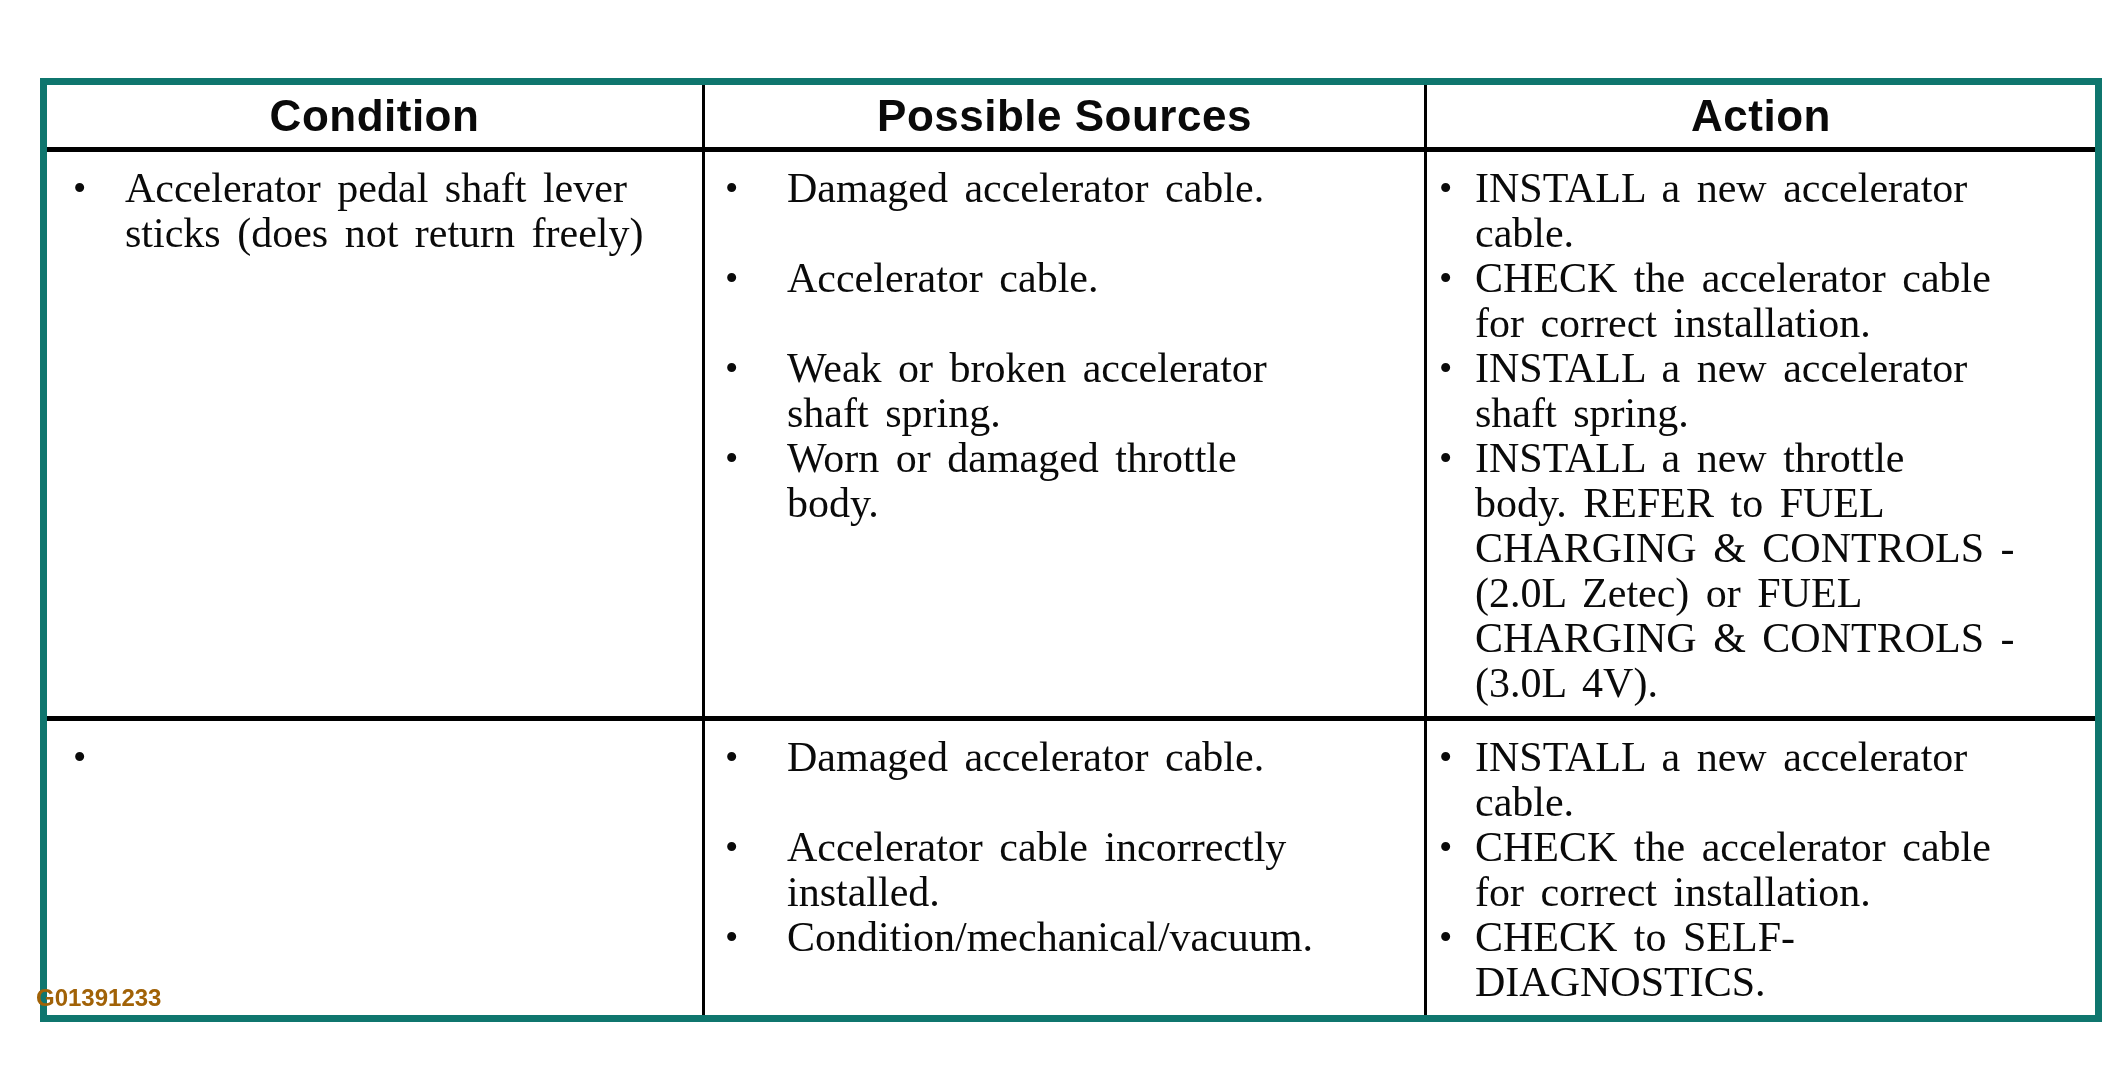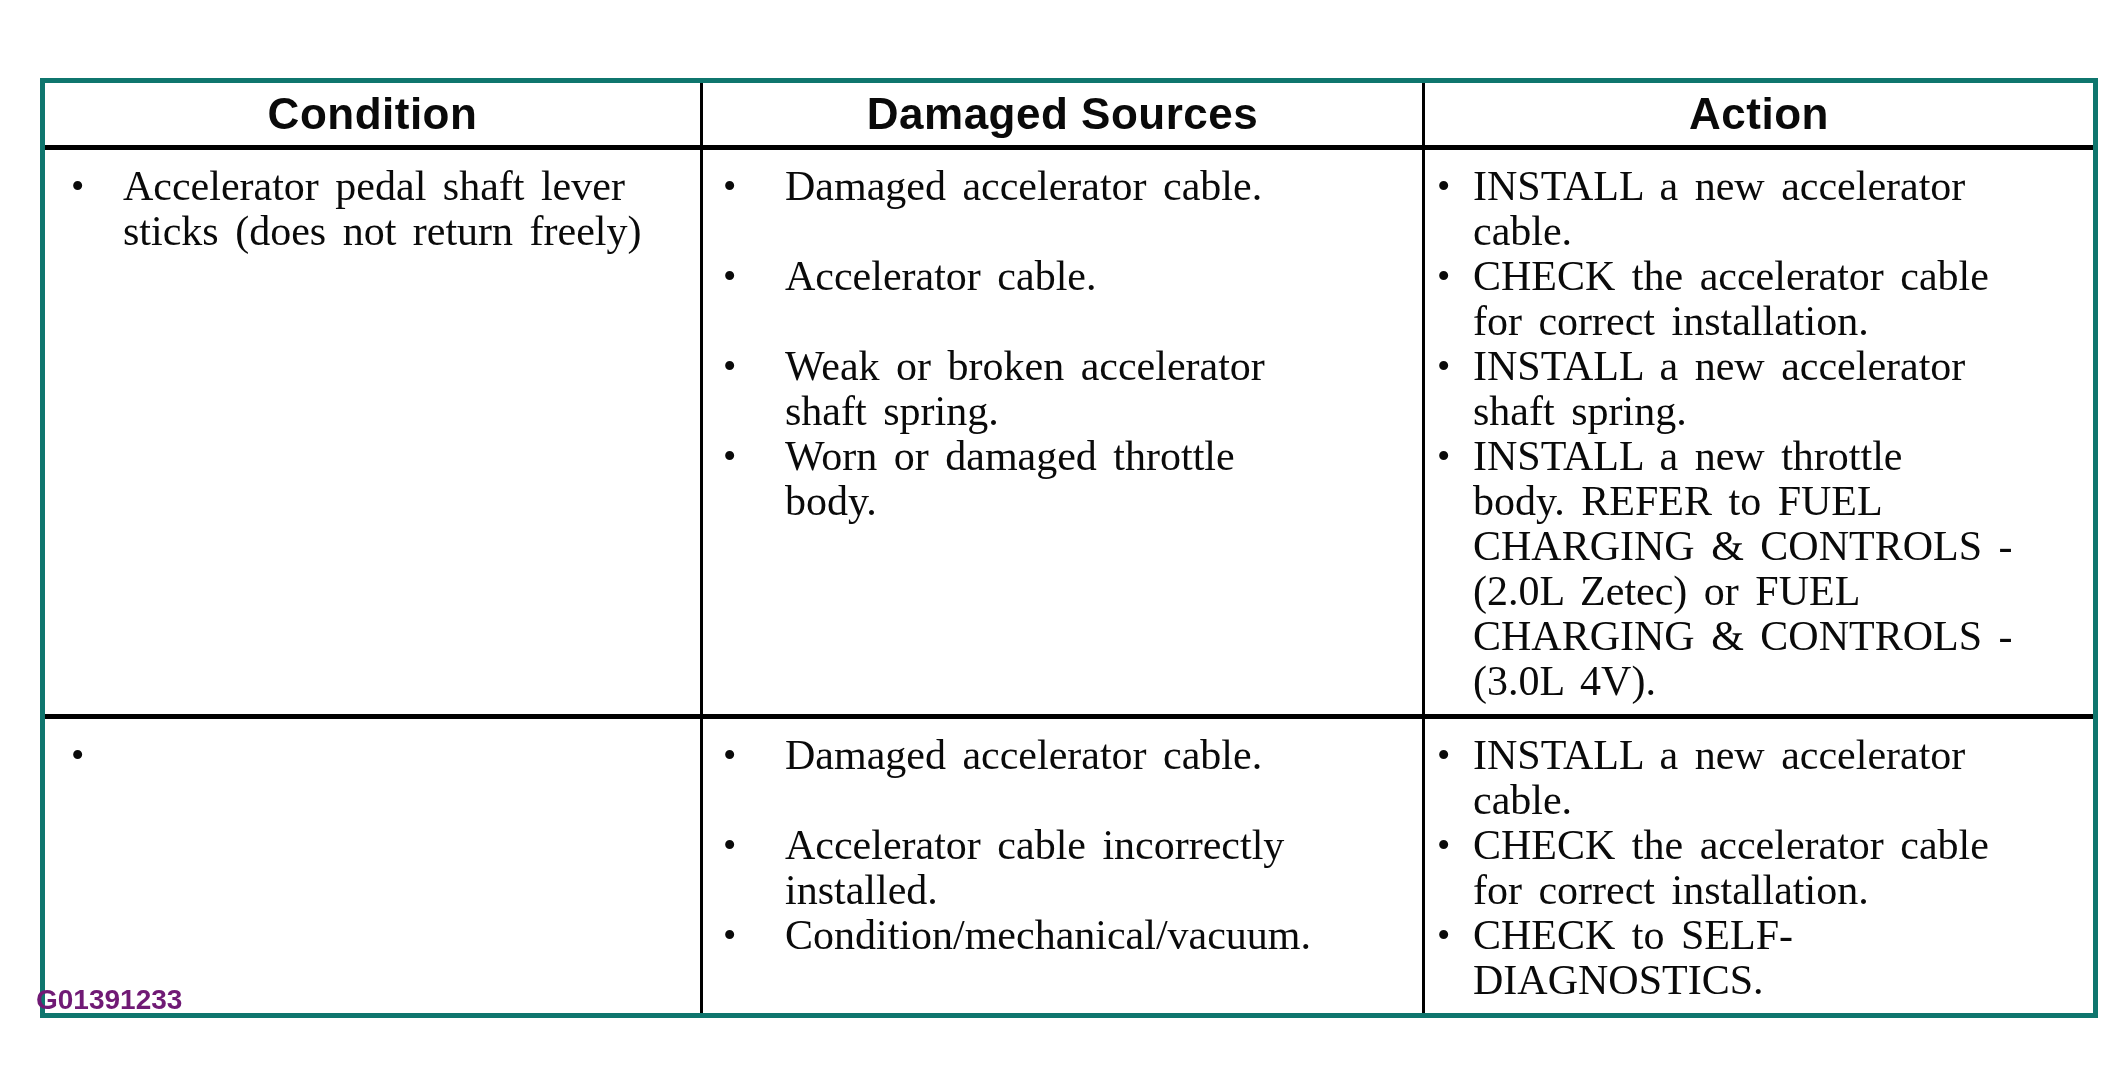--- a/index.html
+++ b/index.html
@@ -14,21 +14,21 @@
     background: #ffffff;
     font-family: "Liberation Serif", "DejaVu Serif", serif;
     color: #0a0a0a;
     overflow: hidden;
   }
   .diag-table {
     position: absolute;
     left: 40px;
     top: 78px;
     width: 2048px;
-    border: 5px solid #0f766e;
+    border: 7px solid #0f766e;
   }
   .hrow, .brow {
     display: flex;
     align-items: stretch;
   }
   .hrow { border-bottom: 5px solid #000000; }
   .brow.r1 { border-bottom: 5px solid #000000; }
   .cell, .hcell { box-sizing: border-box; }
   .c1 { width: 658px; border-right: 3px solid #000000; }
   .c2 { width: 722px; border-right: 3px solid #000000; }
@@ -67,34 +67,34 @@
     flex: 1;
     white-space: pre-line;
     padding-right: 6px;
   }
   .fig-label {
     position: absolute;
     left: 36px;
     top: 984px;
     font-family: "Liberation Sans", sans-serif;
     font-weight: bold;
-    font-size: 28px;
-    color: #701a75;
+    font-size: 24px;
+    color: #a16207;
   }
 </style>
 </head>
 <body>
 
 <div class="page">
 
   <div class="diag-table">
 
     <div class="hrow">
       <div class="hcell c1">Condition</div>
-      <div class="hcell c2">Damaged Sources</div>
+      <div class="hcell c2">Possible Sources</div>
       <div class="hcell c3">Action</div>
     </div>
 
     <div class="brow r1">
       <div class="cell c1">
         <div class="li">
           <span class="bullet">•</span>
           <span class="txt">Accelerator pedal shaft lever
 sticks (does not return freely)</span>
         </div>

